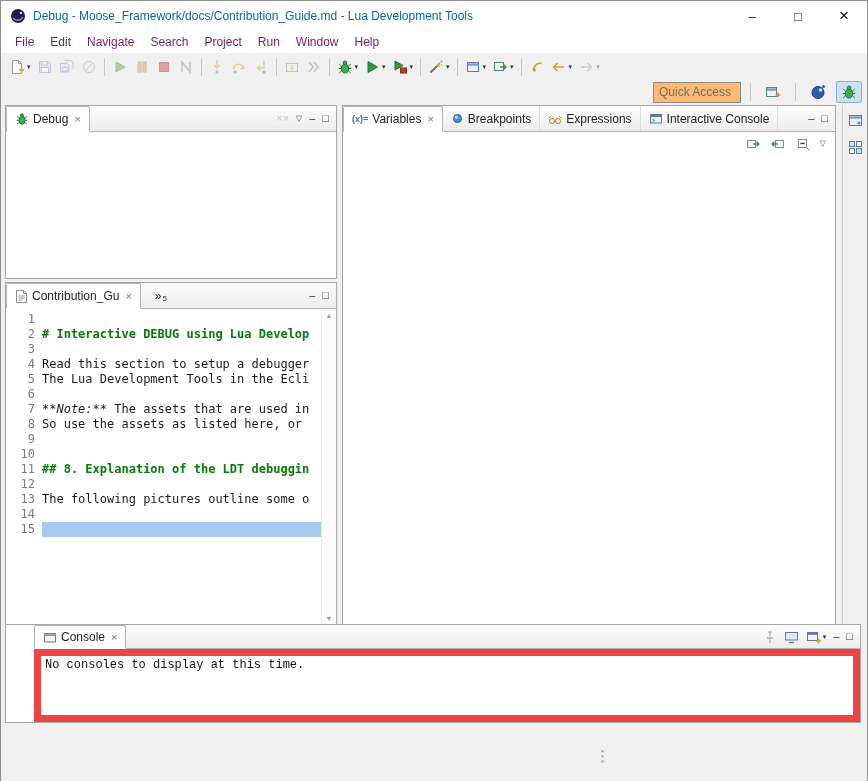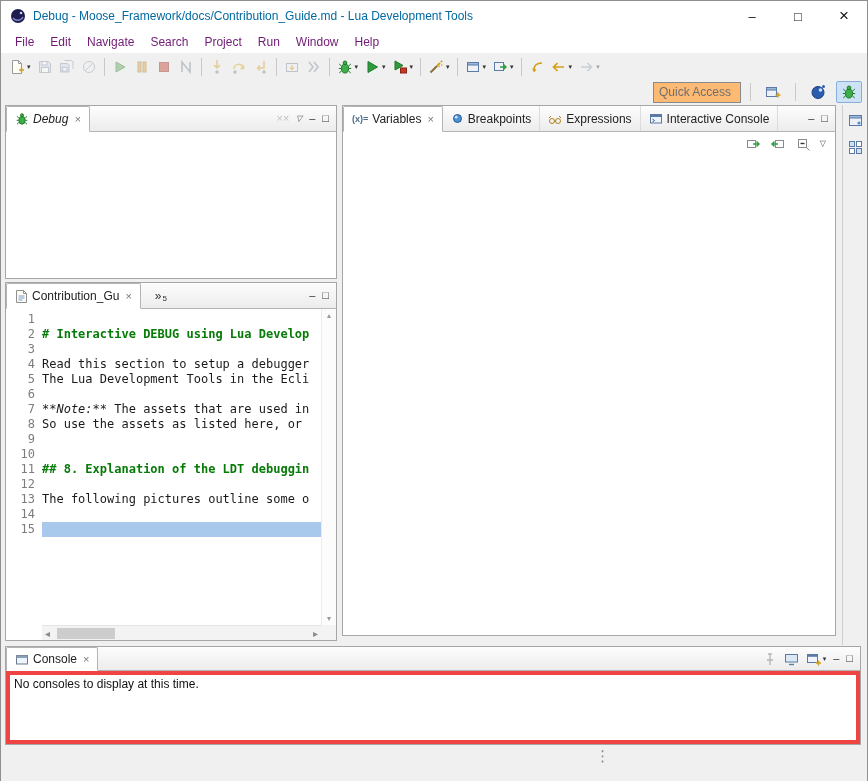--- a/index.html
+++ b/index.html
@@ -52,21 +52,21 @@
   .crow.sel{background:#a9c9ec;}
   .vscroll{grid-column:3;grid-row:1;display:flex;flex-direction:column;align-items:center;justify-content:space-between;padding:2px 0;color:#9a9a9a;font-size:8px;background:#fcfcfc;border-left:1px solid #ececec;}
   .hscroll{grid-column:2;grid-row:2;display:flex;align-items:center;background:#f3f3f3;border-top:1px solid #e4e4e4;color:#8a8a8a;font-size:10px;}
   .hscroll .thumb{width:58px;height:11px;background:#cdcdcd;margin-left:4px;}
   .hscroll .arr{padding:0 3px;}
   .hscroll .arr.right{margin-left:auto;}
   .corner{grid-column:1;grid-row:2;background:#fff;}
   .corner2{grid-column:3;grid-row:2;background:#f3f3f3;}
   
   .console-hdr{height:24px;min-height:24px;}
-  .console-inner{flex:1;margin:0;border:4px solid #ef4444;background:#fff;padding:2px 4px;font-size:12px;color:#111;}
+  .console-inner{flex:1;margin:0;border:7px solid #ef4444;background:#fff;padding:2px 4px;font-size:12px;color:#111;font-family:Liberation Mono, monospace;}
   
   .rail{position:absolute;left:841px;top:104px;width:26px;height:540px;border-left:1px solid #cfcfcf;display:flex;flex-direction:column;align-items:center;padding-top:5px;gap:7px;}
   .rail .tbtn{min-width:20px;height:20px;}
   .statusbar{position:absolute;left:0;top:745px;width:100%;height:35px;background:#f0f0f0;}
   .drag-handle{position:absolute;left:594px;top:747px;color:#8a8a8a;font-size:15px;line-height:1;}
   .varglyph{font-size:9px;font-weight:bold;color:#4d6b8a;letter-spacing:0;}
 </style>
 </head>
 <body>
 
@@ -273,21 +273,21 @@
     </div>
     <div class="persp-btn active">
       <svg width="16" height="16">
           <ellipse cx="8" cy="9.5" rx="3.6" ry="4.5" fill="#3fae49" stroke="#1d7a28"></ellipse>
           <circle cx="8" cy="3.8" r="1.8" fill="#3fae49" stroke="#1d7a28"></circle>
           <path d="M4.4 7L2.2 5M4.2 9.5H1.8M4.4 12l-2.2 2M11.6 7l2.2-2M11.8 9.5h2.4M11.6 12l2.2 2" stroke="#1d7a28"></path>
         </svg>
     </div>
   </div>
 
-  <div class="view" style="left:4px;top:104px;width:332px;height:174px;font-style:italic;">
+  <div class="view" style="left:4px;top:104px;width:332px;height:174px;">
     <div class="vhdr">
       <div class="tab active">
         <svg width="14" height="14">
             <ellipse cx="7" cy="8.3" rx="3.1" ry="3.9" fill="#3fae49" stroke="#1d7a28"></ellipse>
             <circle cx="7" cy="3.3" r="1.5" fill="#3fae49" stroke="#1d7a28"></circle>
             <path d="M3.8 6L2 4.4M3.7 8.3H1.7M3.8 10.5L2 12.2M10.2 6L12 4.4M10.3 8.3h2M10.2 10.5l1.8 1.7" stroke="#1d7a28"></path>
           </svg>
         <span class="tlabel">Debug</span>
         <span class="tclose">×</span>
       </div>
@@ -441,21 +441,21 @@
     <div class="tbtn">
       <svg width="15" height="15">
           <rect x="1.5" y="1.5" width="5" height="5" fill="#cfe3f7" stroke="#5b7aa6"></rect>
           <rect x="8.5" y="1.5" width="5" height="5" fill="#fff" stroke="#5b7aa6"></rect>
           <rect x="1.5" y="8.5" width="5" height="5" fill="#fff" stroke="#5b7aa6"></rect>
           <rect x="8.5" y="8.5" width="5" height="5" fill="#cfe3f7" stroke="#5b7aa6"></rect>
         </svg>
     </div>
   </div>
 
-  <div class="view" style="left:4px;top:645px;width:856px;height:99px;">
+  <div class="view" style="left:4px;top:623px;width:856px;height:99px;padding-left:28px;">
     <div class="vhdr console-hdr">
       <div class="tab active">
         <svg width="14" height="13">
             <rect x="1.5" y="2.5" width="11" height="8.5" fill="#eef4fb" stroke="#6a7a8c"></rect>
             <rect x="1.5" y="2.5" width="11" height="2.5" fill="#8aa0b8"></rect>
           </svg>
         <span class="tlabel">Console</span>
         <span class="tclose">×</span>
       </div>
       <div class="hdr-right">

